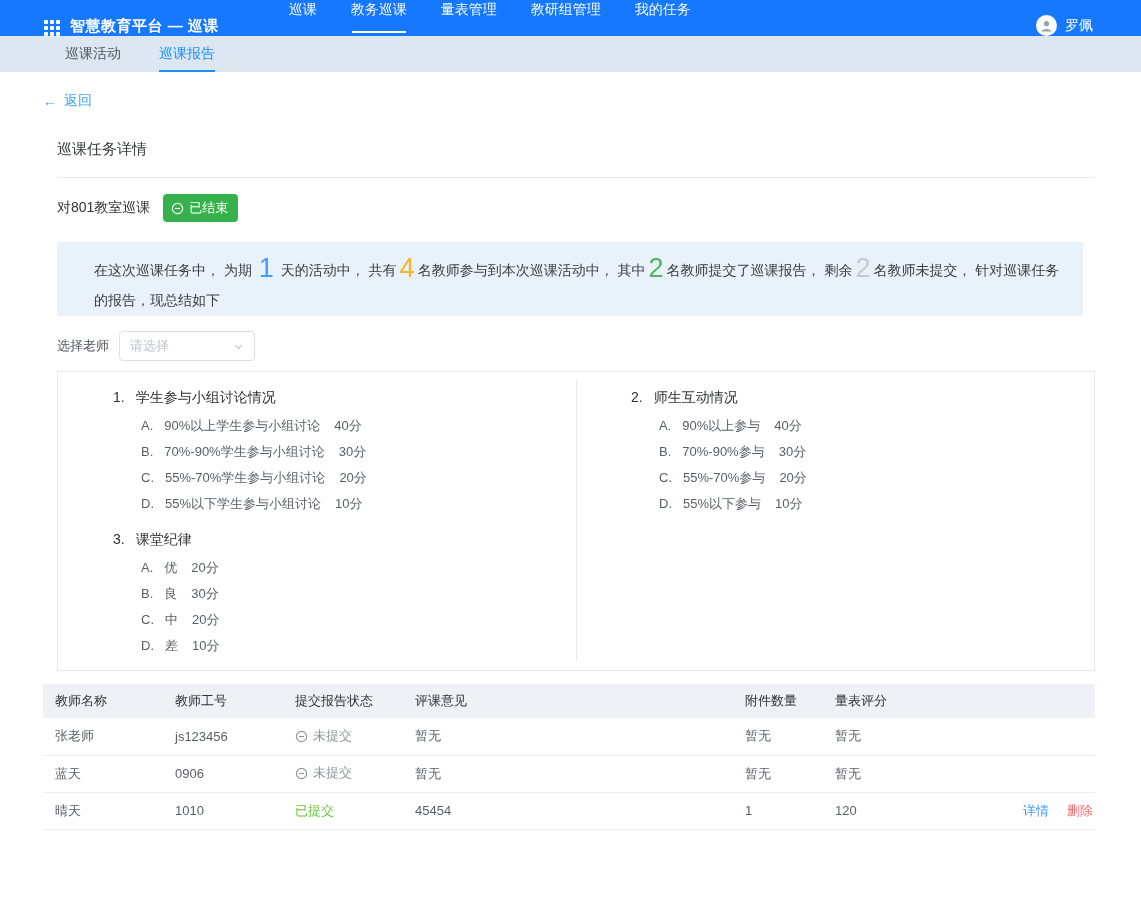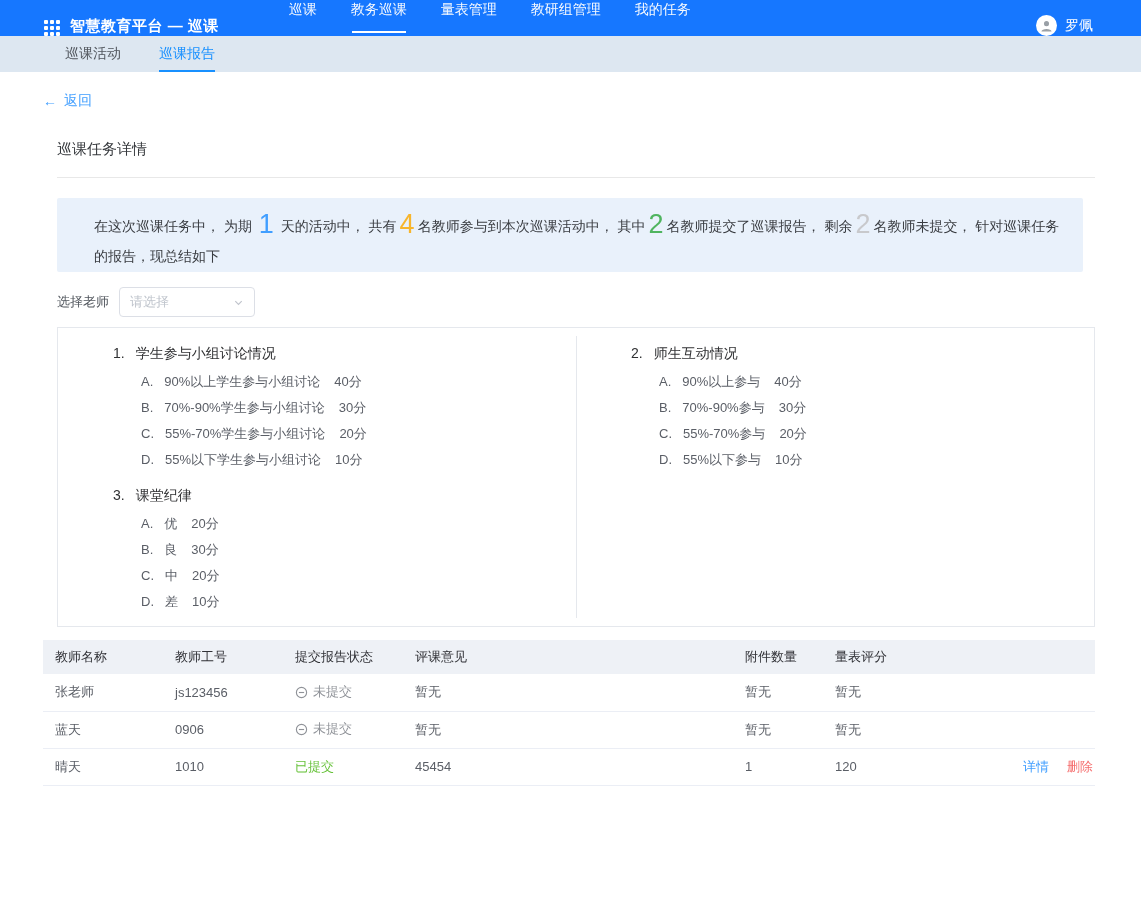--- a/index.html
+++ b/index.html
@@ -136,20 +136,30 @@
 
   <div class="back-link">
     <span>←</span>
     <span>返回</span>
   </div>
 
   <div class="page-title-wrap">
     <div class="page-title">巡课任务详情</div>
   </div>
 
+  <div class="task-row">
+    <span>对801教室巡课</span>
+    <span class="status-badge">
+      <svg width="13" height="13" viewBox="0 0 14 14">
+        <circle cx="7" cy="7" r="5.5" fill="none" stroke="#fff" stroke-width="1.2"></circle>
+        <line x1="4.2" y1="7" x2="9.8" y2="7" stroke="#fff" stroke-width="1.2"></line>
+      </svg>
+      <span>已结束</span>
+    </span>
+  </div>
 
   <div class="summary-box">
     <div>在这次巡课任务中， 为期 <span class="big-num" style="color:#409eff">1</span> 天的活动中， 共有<span class="big-num" style="color:#f7b52c">4</span>名教师参与到本次巡课活动中， 其中<span class="big-num" style="color:#4fb45f">2</span>名教师提交了巡课报告， 剩余<span class="big-num" style="color:#c8c9cc">2</span>名教师未提交， 针对巡课任务的报告，现总结如下</div>
   </div>
 
 
   <div class="select-row">
     <span class="select-label">选择老师</span>
     <div class="select-box">
       <span>请选择</span>

